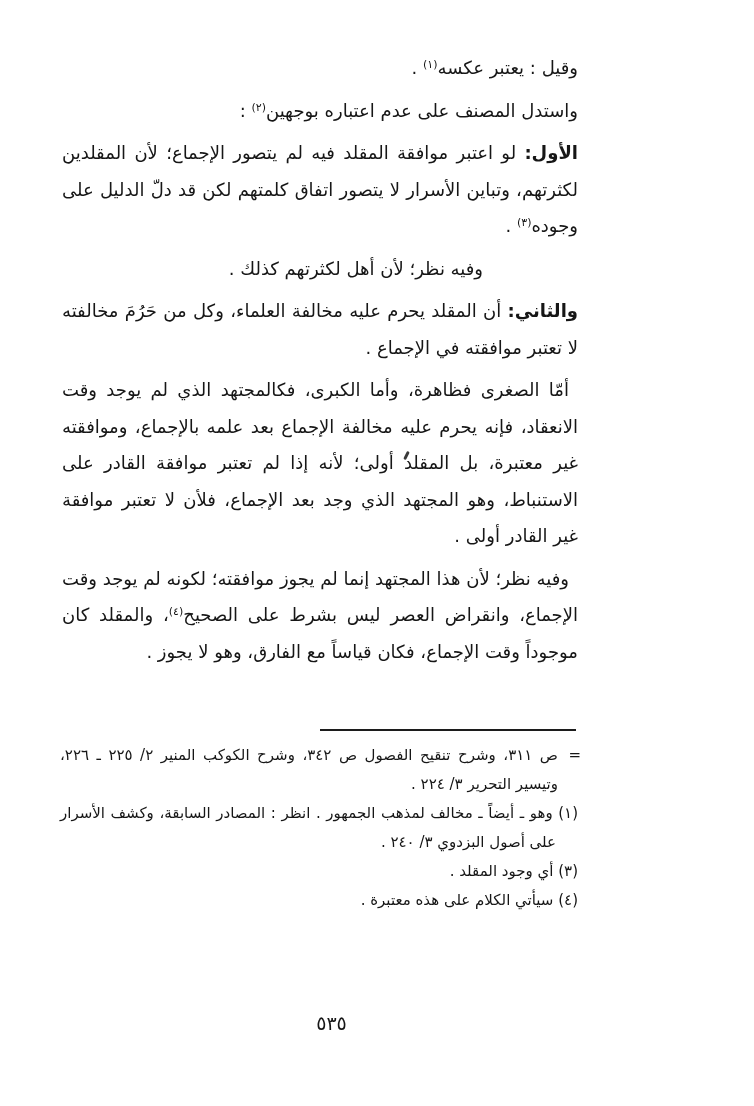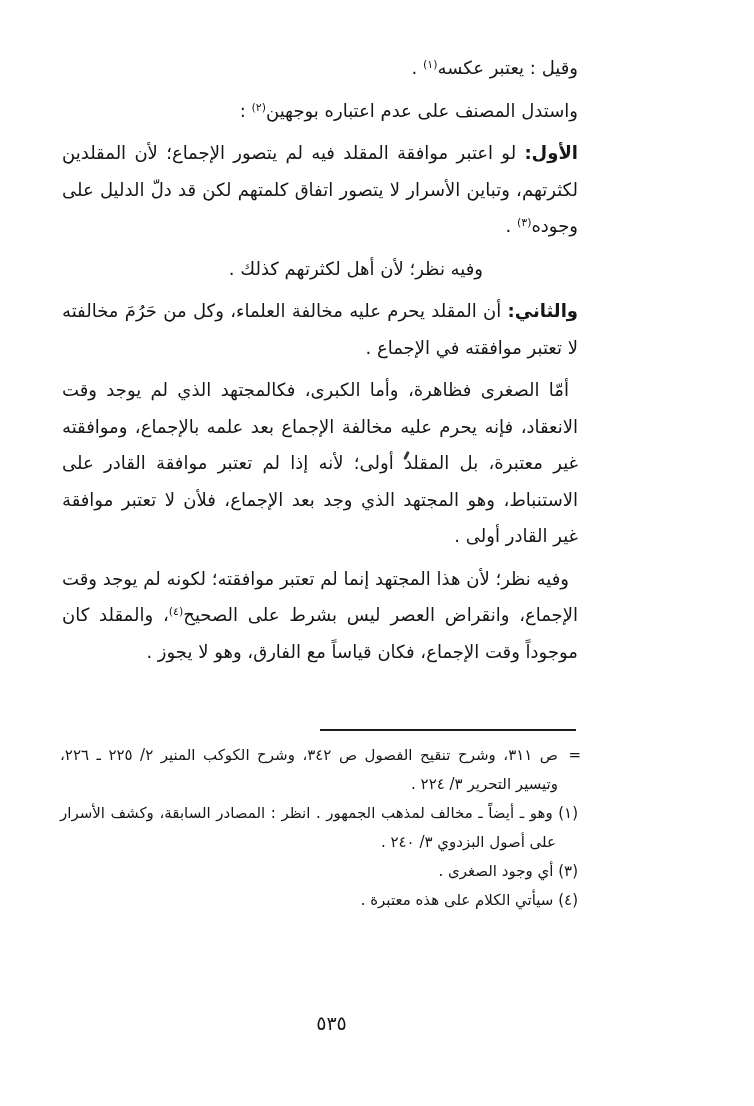--- a/index.html
+++ b/index.html
@@ -67,37 +67,37 @@
     <p class="indent-big">
       <span>وفيه نظر؛ لأن أهل لكثرتهم كذلك .</span>
     </p>
     <p>
       <b class="lead">والثاني:</b><span> أن المقلد يحرم عليه مخالفة العلماء، وكل من حَرُمَ مخالفته لا تعتبر موافقته في الإجماع .</span>
     </p>
     <p class="indent-sm">
       <span>أمّا الصغرى فظاهرة، وأما الكبرى، فكالمجتهد الذي لم يوجد وقت الانعقاد، فإنه يحرم عليه مخالفة الإجماع بعد علمه بالإجماع، وموافقته غير معتبرة، بل المقلد أولى؛ لأنه إذا لم تعتبر موافقة القادر على الاستنباط، وهو المجتهد الذي وجد بعد الإجماع، فلأن لا تعتبر موافقة غير القادر أولى .</span>
     </p>
     <p class="indent-sm">
-      <span>وفيه نظر؛ لأن هذا المجتهد إنما لم تعتبر موافقته؛ لكونه لم يوجد وقت الإجماع، وانقراض العصر ليس بشرط على الصحيح</span><sup class="fnref">(٤)</sup><span>، والمقلد كان موجوداً وقت الإجماع، فكان قياساً مع الفارق، وهو لا يجوز .</span>
+      <span>وفيه نظر؛ لأن هذا المجتهد إنما لم يجوز موافقته؛ لكونه لم يوجد وقت الإجماع، وانقراض العصر ليس بشرط على الصحيح</span><sup class="fnref">(٤)</sup><span>، والمقلد كان موجوداً وقت الإجماع، فكان قياساً مع الفارق، وهو لا يجوز .</span>
     </p>
   </div>
 
   <div class="art art-mid"></div>
 
   <div class="fn-divider"></div>
 
   <div class="fns">
     <p class="fn-cont">
       <span class="eq">=</span><span>ص ٣١١، وشرح تنقيح الفصول ص ٣٤٢، وشرح الكوكب المنير ٢/ ٢٢٥ ـ ٢٢٦، وتيسير التحرير ٣/ ٢٢٤ .</span>
     </p>
     <p class="fn-item">
       <span class="fn-num">(١)</span> <span>وهو ـ أيضاً ـ مخالف لمذهب الجمهور . انظر : المصادر السابقة، وكشف الأسرار على أصول البزدوي ٣/ ٢٤٠ .</span>
     </p>
     <p class="fn-item">
-      <span class="fn-num">(٣)</span> <span>أي وجود الصغرى .</span>
+      <span class="fn-num">(٣)</span> <span>أي وجود المقلد .</span>
     </p>
     <p class="fn-item">
       <span class="fn-num">(٤)</span> <span>سيأتي الكلام على هذه معتبرة .</span>
     </p>
   </div>
 
   <div class="pageno">٥٣٥</div>
 
 </div>
 

